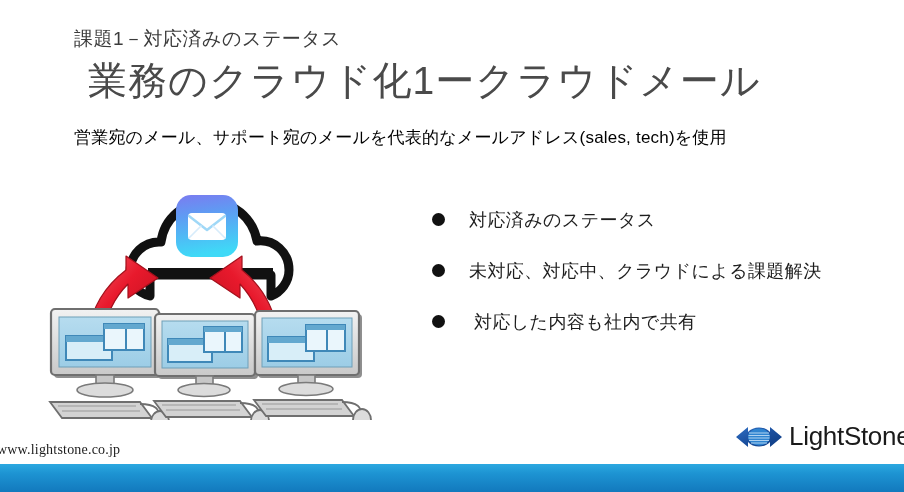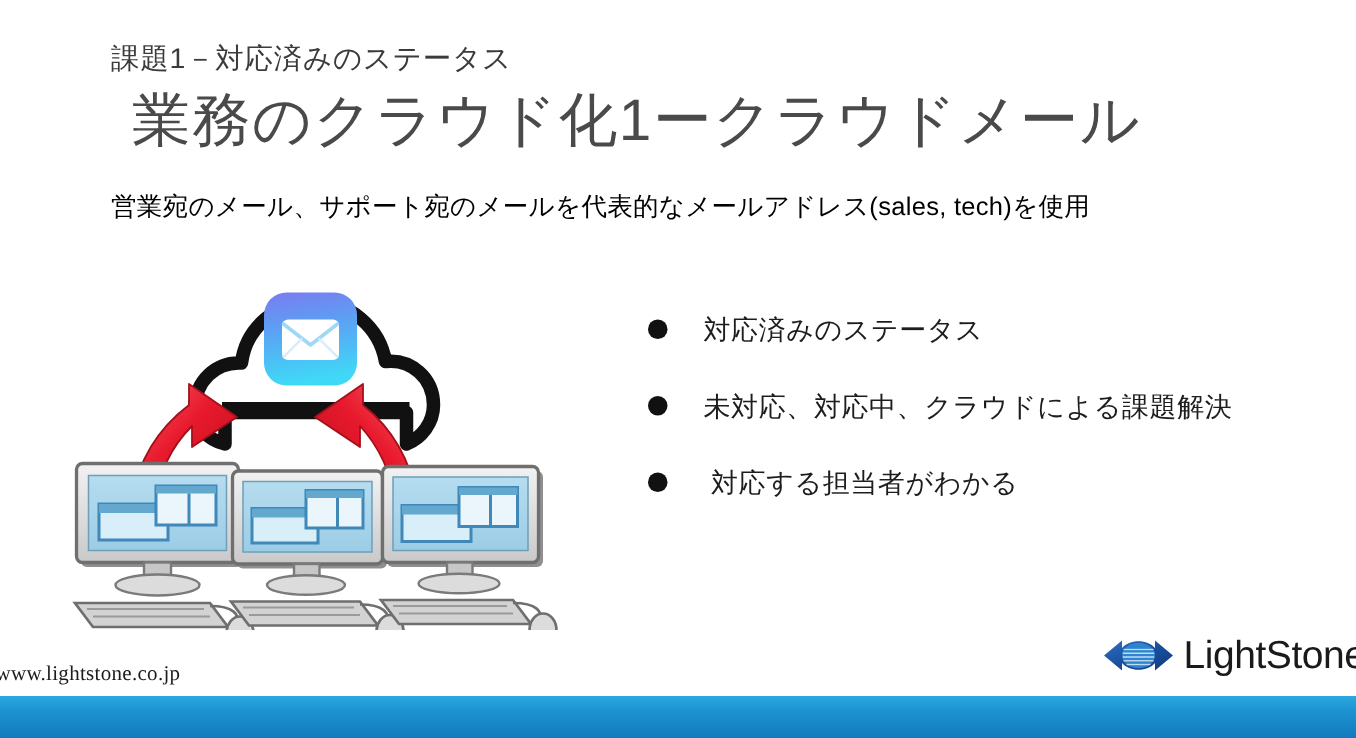--- a/index.html
+++ b/index.html
@@ -257,21 +257,21 @@
     <div class="bullet-row">
       <div class="bullet-dot"></div>
       <div class="bullet-text">対応済みのステータス</div>
     </div>
     <div class="bullet-row">
       <div class="bullet-dot"></div>
       <div class="bullet-text">未対応、対応中、クラウドによる課題解決</div>
     </div>
     <div class="bullet-row indented">
       <div class="bullet-dot"></div>
-      <div class="bullet-text">対応する担当者がわかる</div>
+      <div class="bullet-text">対応した内容も社内で共有</div>
     </div>
   </div>
 
   <div class="footer-url">www.lightstone.co.jp</div>
 
   <div class="logo">
     <svg class="logo-mark" width="48" height="30" viewBox="0 0 48 30" xmlns="http://www.w3.org/2000/svg">
       <defs>
         <linearGradient id="lsGrad" x1="0" y1="0" x2="1" y2="1">
           <stop offset="0%" stop-color="#2f6fc4"></stop>

